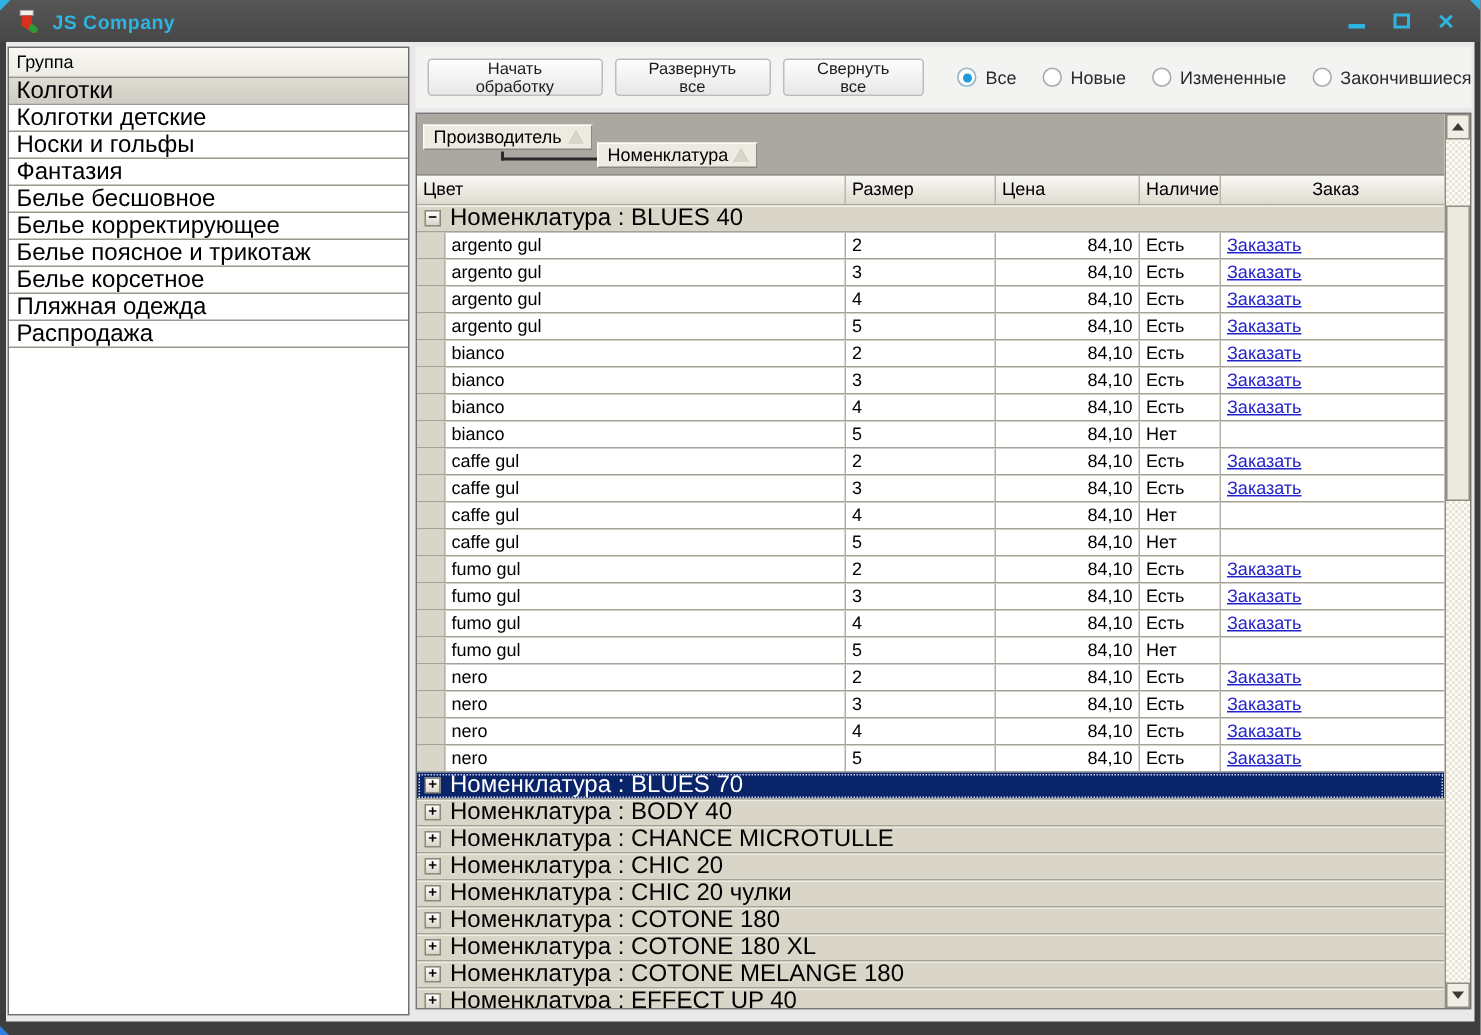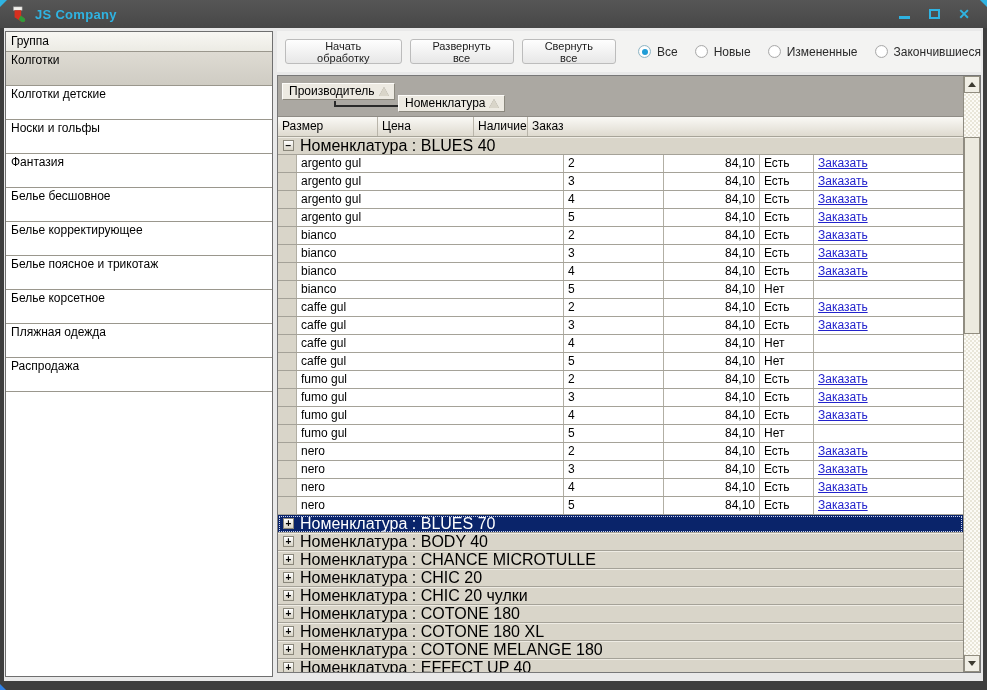--- a/index.html
+++ b/index.html
@@ -21,21 +21,21 @@
   .wc-max{width:11px;height:10px;border:2px solid #2fb3e2;}
   .wc-close{color:#2fb3e2;font-size:14px;font-weight:bold;line-height:14px;}
 
   
   .content{position:absolute;left:4px;right:4px;top:28px;bottom:9px;background:#e9e9e9;overflow:hidden;}
 
   
   .sidebar{position:absolute;left:1px;top:3px;width:268px;height:646px;background:#fff;border:1px solid #6f6f6f;overflow:hidden;}
   .sb-header{height:20px;line-height:19px;padding-left:5px;font-size:12px;color:#000;
     background:linear-gradient(#f8f7f3,#ecebe4);border-bottom:1px solid #9a978d;}
-  .sb-item{height:34px;line-height:17px;padding-left:5px;font-size:12px;color:#000;border-bottom:1px solid #9a978d;background:#fff;}
+  .sb-item{height:18px;line-height:17px;padding-left:5px;font-size:16px;color:#000;border-bottom:1px solid #9a978d;background:#fff;}
   .sb-item.sel{background:linear-gradient(#dedbd3,#cfccc3);}
 
   
   .main{position:absolute;left:273px;top:3px;width:704px;height:639px;}
   .toolbar{position:absolute;left:0;top:0;right:0;height:41px;background:#f3f3f2;display:flex;align-items:center;padding-left:8px;}
   .tbtn{height:25px;padding:0 13px;margin-right:8px;font-size:11px;color:#1c1c1c;background:linear-gradient(#fefefe,#e7e7e7);
     border:1px solid #bcbcbc;border-radius:3px;cursor:default;}
   .radios{display:flex;align-items:center;gap:17px;margin-left:14px;justify-content:space-between;}
   .radio{display:flex;align-items:center;gap:6px;font-size:12px;color:#2a2a2a;}
   .rdot{width:13px;height:13px;border-radius:50%;border:1px solid #aaa;background:radial-gradient(#fff 55%,#e2e2e2);position:relative;}
@@ -50,21 +50,21 @@
   .gbox{position:absolute;height:17px;line-height:15px;background:#edeae2;border:1px solid;
     border-color:#fdfcf9 #8b887e #8b887e #fdfcf9;font-size:12px;color:#000;padding:0 22px 0 6px;}
   .gbox .sortglyph{position:absolute;right:5px;top:3px;width:0;height:0;border-left:5px solid transparent;
     border-right:5px solid transparent;border-bottom:9px solid #d9d5c9;filter:drop-shadow(0 0 .5px #8b887e);}
   .gbox1{left:4px;top:7px;width:113px;}
   .gbox2{left:120px;top:19px;width:107px;}
   .gconnector{position:absolute;left:56px;top:25px;width:64px;height:6px;border-left:2px solid #2a2a2a;border-bottom:2px solid #2a2a2a;}
 
   .gheader{display:flex;height:20px;background:linear-gradient(#faf9f5,#dedacf);border-bottom:1px solid #a7a499;}
   .gh-cell{height:100%;line-height:19px;font-size:12px;color:#000;padding-left:4px;border-right:1px solid #b9b5aa;overflow:hidden;white-space:nowrap;}
-  .gh-cell:last-child{border-right:none;flex:1;}
+  .gh-cell:last-child{border-right:none;flex:1;text-align:center;}
 
   .rows{height:537px;overflow:hidden;background:#fff;}
   .row{display:flex;height:18px;border-bottom:1px solid #a5a298;overflow:hidden;}
   .row.group{background:#d9d5c9;box-shadow:inset 0 1px 0 #efece4;align-items:center;}
   .row.group.sel{background:#0a246a;color:#fff;box-shadow:none;outline:1px dotted #ccd6f2;outline-offset:-2px;}
   .expander{width:11px;height:11px;margin:0 6px 0 5px;flex:0 0 auto;border:1px solid #8b887c;background:linear-gradient(#fff,#d8d4c6);
     font-size:10px;font-weight:bold;line-height:9px;text-align:center;color:#000;cursor:default;}
   .group-label{font-size:16px;white-space:nowrap;}
   .cell{height:100%;line-height:17px;font-size:12px;color:#000;padding-left:4px;border-right:1px solid #b2afa4;overflow:hidden;white-space:nowrap;}
   .c-indent{width:19px;padding:0;background:#d9d5c9;flex:0 0 auto;}
@@ -170,20 +170,21 @@
               <span class="sortglyph"></span>
             </div>
             <div class="gconnector"></div>
             <div class="gbox gbox2">
               <span>Номенклатура</span>
               <span class="sortglyph"></span>
             </div>
           </div>
 
           <div class="gheader" id="grid-header">
+              <div class="gh-cell" style="width: 286px; flex: 0 0 auto;">Цвет</div>
               <div class="gh-cell" style="width: 100px; flex: 0 0 auto;">Размер</div>
               <div class="gh-cell" style="width: 96px; flex: 0 0 auto;">Цена</div>
               <div class="gh-cell" style="width: 54px; flex: 0 0 auto;">Наличие</div>
               <div class="gh-cell">Заказ</div>
             </div>
 
           <div class="rows" id="grid-rows">
               <div class="row group">
                 <span class="expander">−</span>
                 <span class="group-label">Номенклатура : BLUES 40</span>

